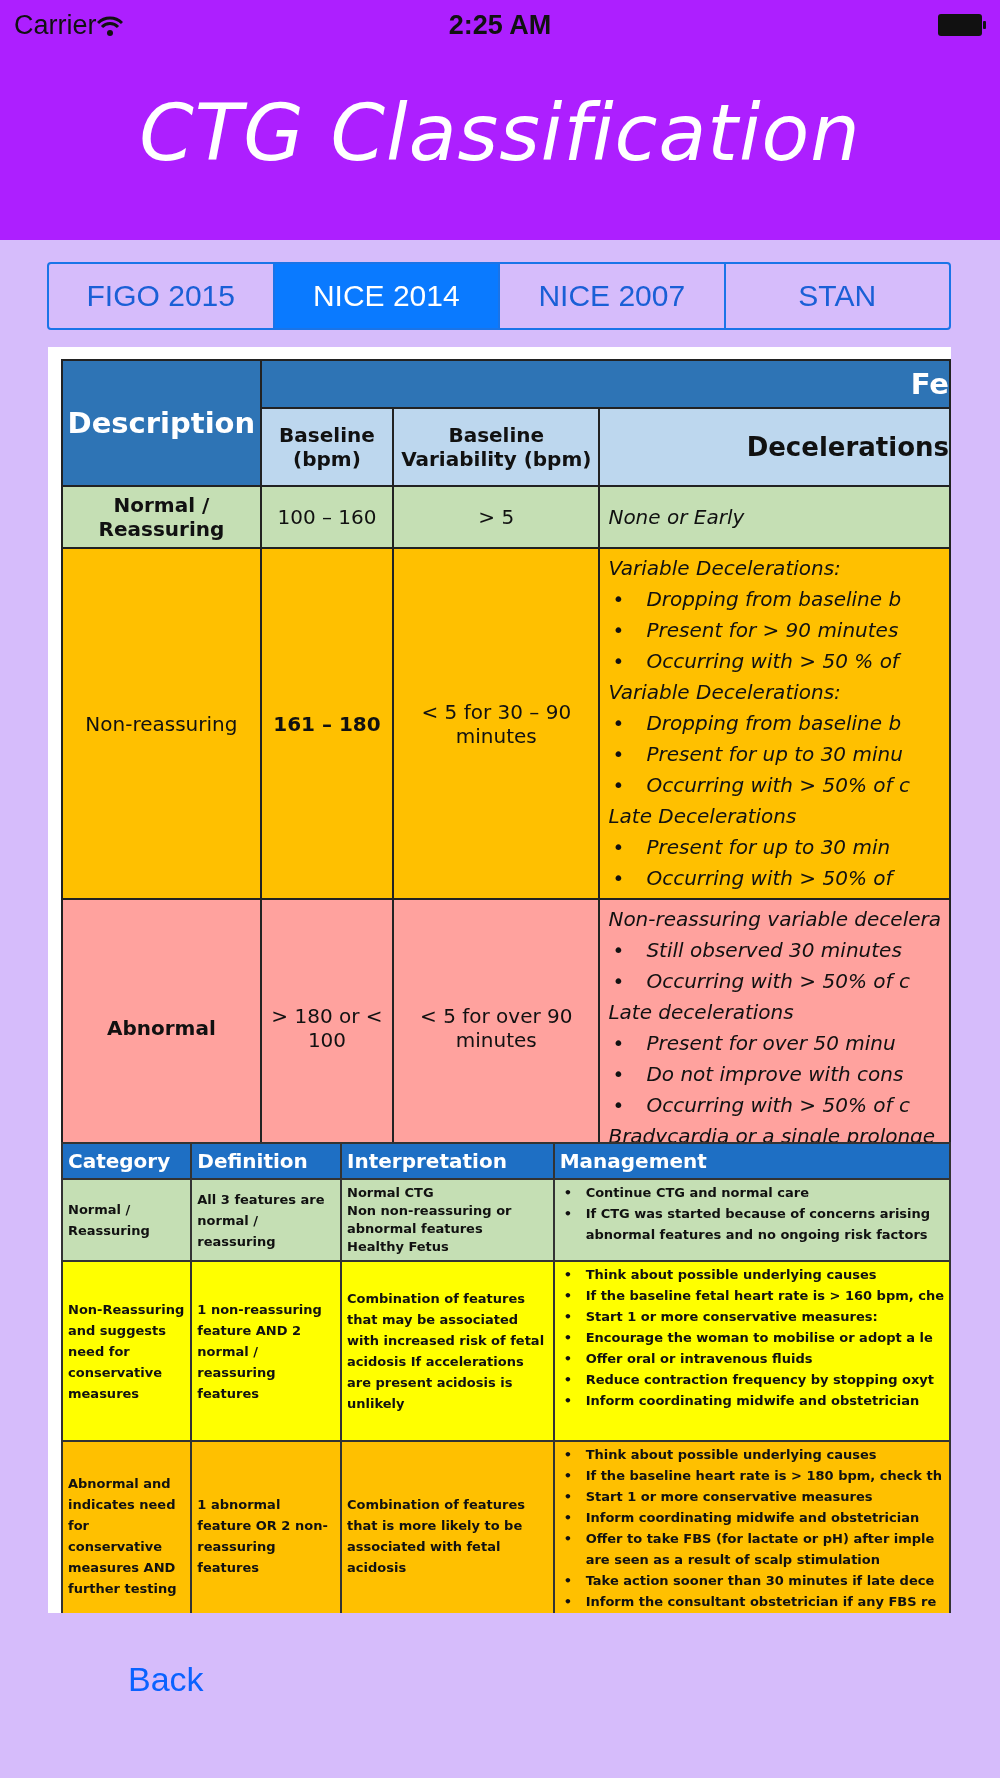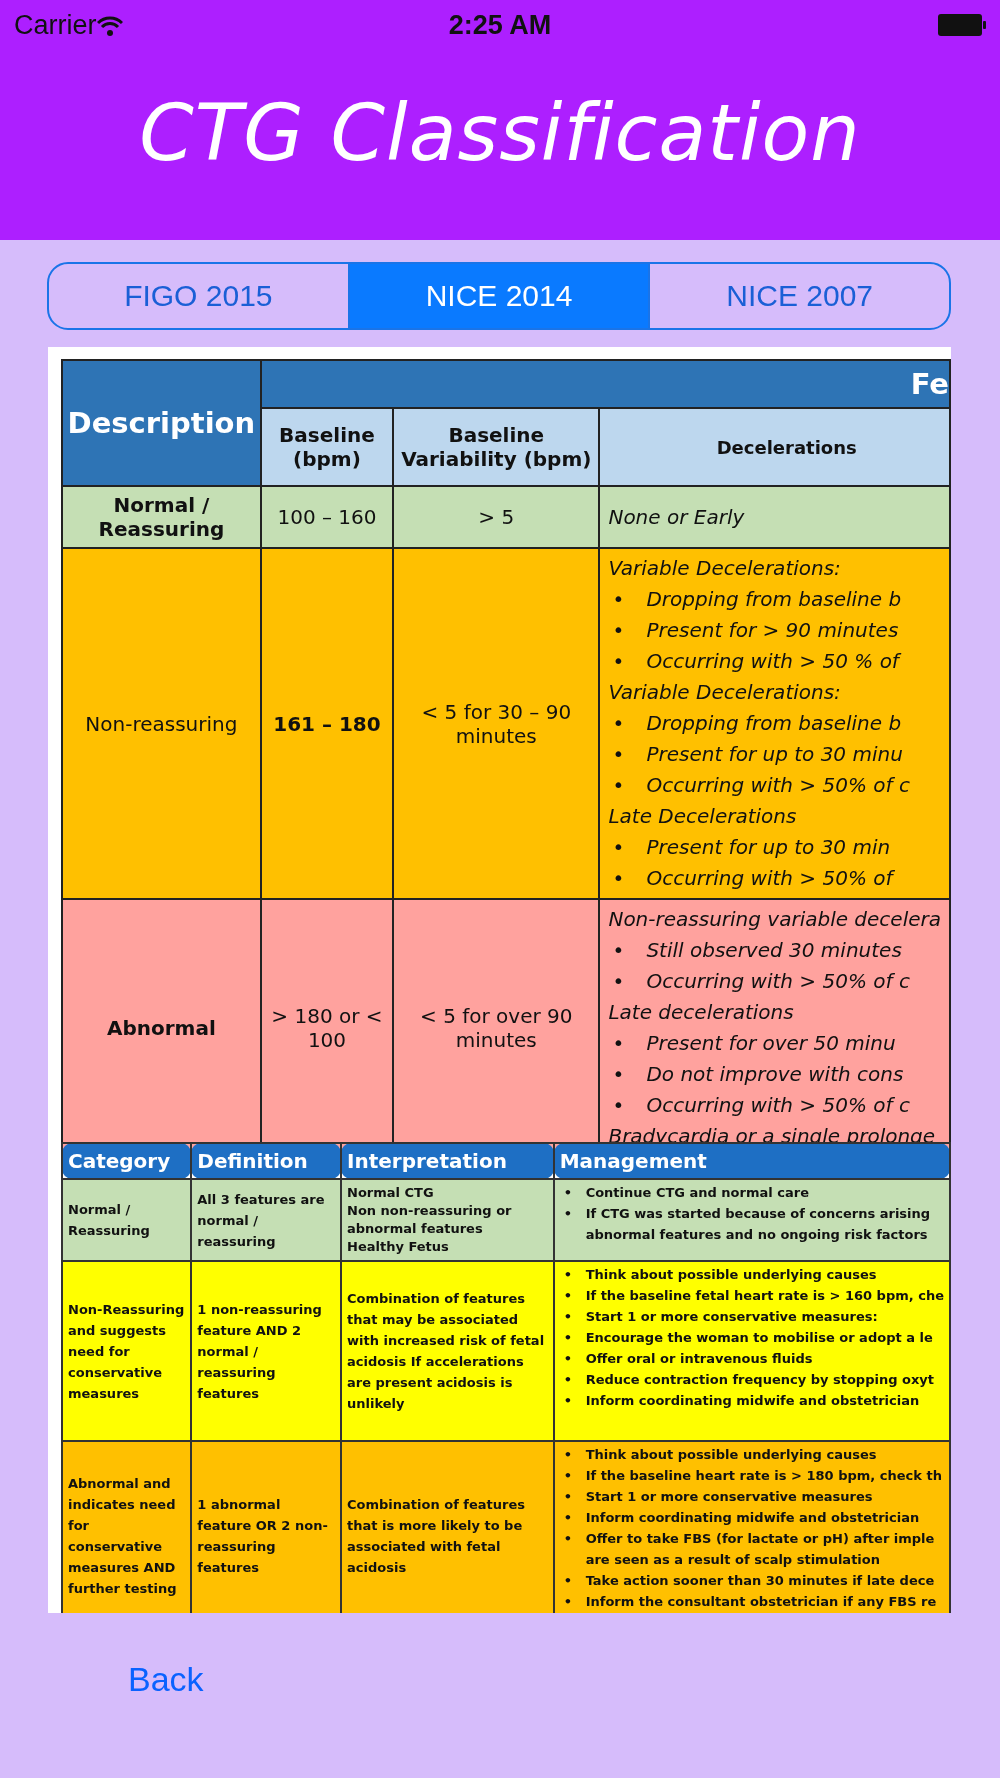--- a/index.html
+++ b/index.html
@@ -8,21 +8,21 @@
 
   .topbar { position: absolute; left: 0; top: 0; width: 1000px; height: 240px; background: #ad1fff; }
   .status { position: absolute; top: 8px; left: 0; width: 1000px; height: 36px; font-size: 27px; color: #111; }
   .status .carrier { position: absolute; left: 14px; top: 2px; display: flex; align-items: center; gap: 0; }
   .status .time { position: absolute; left: 0; right: 0; top: 2px; text-align: center; font-weight: 600; }
   .status .battery { position: absolute; right: 14px; top: 6px; width: 48px; height: 22px; }
   .battery .body { position: absolute; left: 0; top: 0; width: 44px; height: 22px; background: #111; border-radius: 3px; }
   .battery .tip { position: absolute; right: 0; top: 7px; width: 3px; height: 8px; background: #111; border-radius: 1px; }
   .title { position: absolute; top: 88px; left: 0; width: 1000px; text-align: center; color: #fff; font-family: "DejaVu Sans", sans-serif; font-size: 78px; font-weight: 300; letter-spacing: 1px; font-style: italic; }
 
-  .segmented { position: absolute; left: 47px; top: 262px; width: 904px; height: 68px; border: 2px solid #1a74e8; border-radius: 21px; display: flex; overflow: hidden; }
+  .segmented { position: absolute; left: 47px; top: 262px; width: 904px; height: 68px; border: 2px solid #1a74e8; border-radius: 4px; display: flex; overflow: hidden; }
   .seg { flex: 1; display: flex; align-items: center; justify-content: center; color: #1a5fd6; font-size: 30px; border-right: 2px solid #1a74e8; cursor: pointer; }
   .seg:last-child { border-right: none; }
   .seg.active { background: #0a7aff; color: #fff; }
 
   .image-frame { position: absolute; left: 48px; top: 347px; width: 903px; height: 1266px; background: #ffffff; overflow: hidden; }
 
   
   .t1 { position: absolute; left: 13px; top: 12px; width: 890px; border-collapse: collapse; font-family: "DejaVu Sans", sans-serif; }
   .t1 td { border: 2px solid #222; vertical-align: middle; text-align: center; font-size: 20px; color: #111; }
   .hdr-dark { background: #2e74b5; color: #fff !important; font-weight: bold; }
@@ -31,21 +31,21 @@
   .orange { background: #ffc000; }
   .pink { background: #ffa29e; }
   .yellow { background: #ffff00; }
   .dec { text-align: left !important; padding: 4px 8px; font-size: 19px; line-height: 31px; white-space: nowrap; overflow: hidden; font-style: italic; }
   .dec .bul { padding-left: 38px; position: relative; }
   .dec .bul::before { content: "\2022"; position: absolute; left: 0; width: 20px; text-align: center; }
 
   
   .t2 { position: absolute; left: 13px; top: 795px; width: 890px; border-collapse: collapse; font-family: "DejaVu Sans", sans-serif; }
   .t2 td { border: 2px solid #333; font-size: 13px; color: #111; vertical-align: middle; text-align: left; padding: 2px 5px; font-weight: bold; line-height: 21px; }
-  .t2 .h2 { background: #1e6fc4; color: #fff; font-size: 20px; height: 36px; border-radius: 10px; }
+  .t2 .h2 { background: #1e6fc4; color: #fff; font-size: 20px; height: 36px; }
   .mgmt { white-space: nowrap; overflow: hidden; vertical-align: top !important; }
   .mgmt div { position: relative; padding-left: 26px; }
   .mgmt div::before { content: "\2022"; position: absolute; left: 4px; }
   .mgmt div.cont::before { content: ""; }
 
   .back { position: absolute; left: 128px; top: 1660px; font-size: 34px; color: #0a62ff; cursor: pointer; }
 </style>
 </head>
 <body>
 
@@ -65,39 +65,40 @@
         <div class="tip"></div>
       </div>
   </div>
   <div class="title">CTG Classification</div>
 </div>
 
 <div class="segmented">
   <div class="seg">FIGO 2015</div>
   <div class="seg active">NICE 2014</div>
   <div class="seg">NICE 2007</div>
+  <div class="seg">STAN</div>
 </div>
 
 <div class="image-frame">
   <table class="t1">
     <colgroup>
         <col style="width:199px">
         <col style="width:133px">
         <col style="width:208px">
         <col>
       </colgroup>
     <tbody>
         <tr style="height:48px">
       <td rowspan="2" class="hdr-dark" style="font-size:29px">Description</td>
       <td colspan="3" class="hdr-dark" style="text-align:right;font-size:29px;padding-right:0">Fe</td>
     </tr>
     <tr style="height:78px">
       <td class="hdr-light">Baseline (bpm)</td>
       <td class="hdr-light">Baseline Variability (bpm)</td>
-      <td class="hdr-light" style="text-align:center;padding-left:24px;font-size:18px">Decelerations</td>
+      <td class="hdr-light" style="text-align:right;padding-left:24px;font-size:26px">Decelerations</td>
     </tr>
     <tr class="green" style="height:62px">
       <td style="font-weight:bold">Normal / Reassuring</td>
       <td>100 – 160</td>
       <td>&gt; 5</td>
       <td class="dec">
             <div>None or Early</div>
           </td>
     </tr>
     <tr class="orange" style="height:350px">

